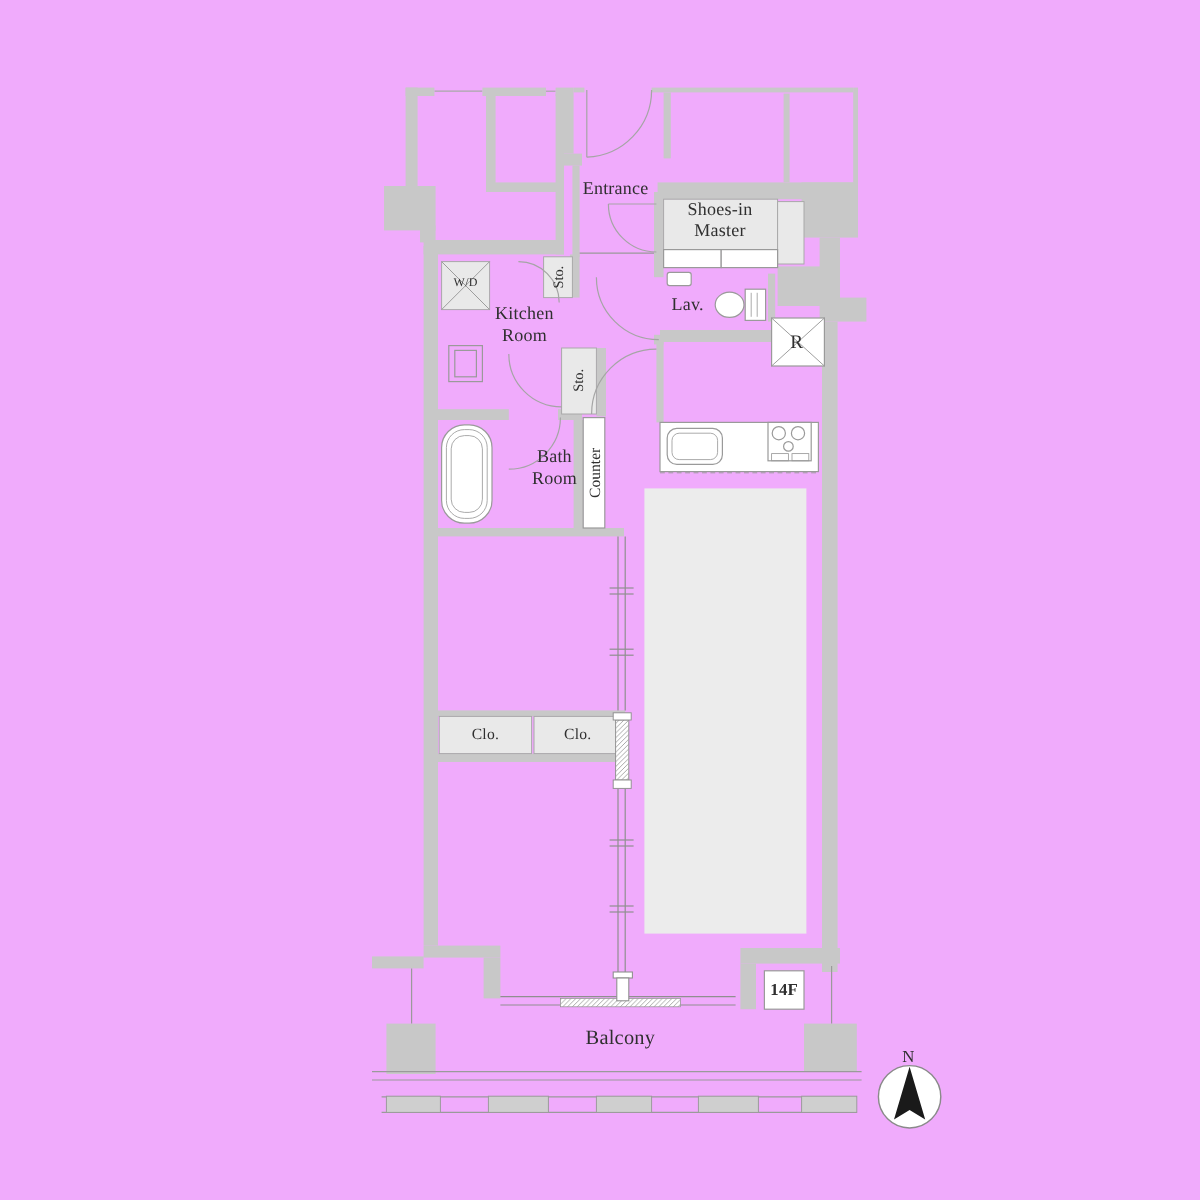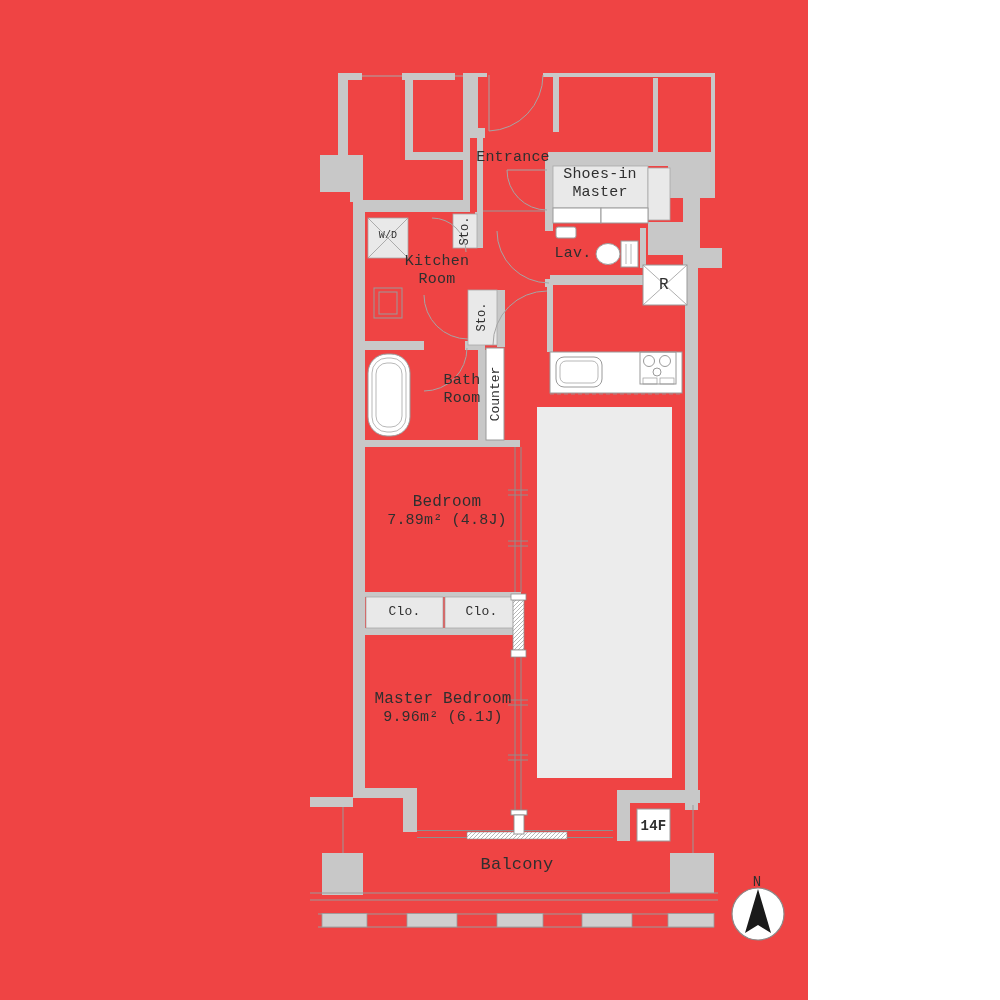--- a/index.html
+++ b/index.html
@@ -1,17 +1,17 @@
 <!DOCTYPE html>
 <html><head>
 <meta charset="utf-8">
 <style>
   html,body{margin:0;padding:0;background:#ffffff;}
-  #canvas{position:relative;width:808px;height:1000px;background:#ef4444;
-          font-family:Liberation Mono, monospace;color:#2f2f2f;}
+  #canvas{position:relative;width:1000px;height:1000px;background:#f0abfc;
+          font-family:Liberation Serif, serif;color:#2f2f2f;}
   #plan-svg{position:absolute;left:0;top:0;}
   .lbl{position:absolute;text-align:center;line-height:1.2;letter-spacing:.2px;}
   .vtext{position:absolute;text-align:center;transform:rotate(-90deg);transform-origin:center;}
   .s15{font-size:15px;} .s16{font-size:16px;} .s17{font-size:17px;}
   .s13{font-size:13px;} .s12{font-size:12px;} .s11{font-size:14px;font-weight:600;}
   .s14{font-size:10px;}
 </style>
 </head>
 <body>
 
@@ -230,33 +230,25 @@
 
   <div class="lbl s16" style="left:644px;top:276px;width:40px;">R</div>
 
   <div class="lbl s15" style="left:402px;top:372px;width:100px;padding-left:10px;">
     <div>Bath</div>
     <div>Room</div>
   </div>
 
   <div class="vtext s13" style="left:460px;top:387px;width:70px;height:14px;">Counter</div>
 
-  <div class="lbl" style="left:367px;top:493px;width:160px;">
-    <div class="s16">Bedroom</div>
-    <div class="s15">7.89m² (4.8J)</div>
-  </div>
 
 
   <div class="lbl s13" style="left:366px;top:604px;width:77px;">Clo.</div>
   <div class="lbl s13" style="left:445px;top:604px;width:73px;">Clo.</div>
 
-  <div class="lbl" style="left:363px;top:690px;width:160px;">
-    <div class="s16">Master Bedroom</div>
-    <div class="s15">9.96m² (6.1J)</div>
-  </div>
 
   <div class="lbl s17" style="left:447px;top:855px;width:140px;">Balcony</div>
 
   <div class="lbl s11" style="left:637px;top:818px;width:33px;">14F</div>
 
   <div class="lbl s11" style="left:747px;top:874px;width:20px;font-weight:400;">N</div>
 
 </div>
 
 </body></html>

